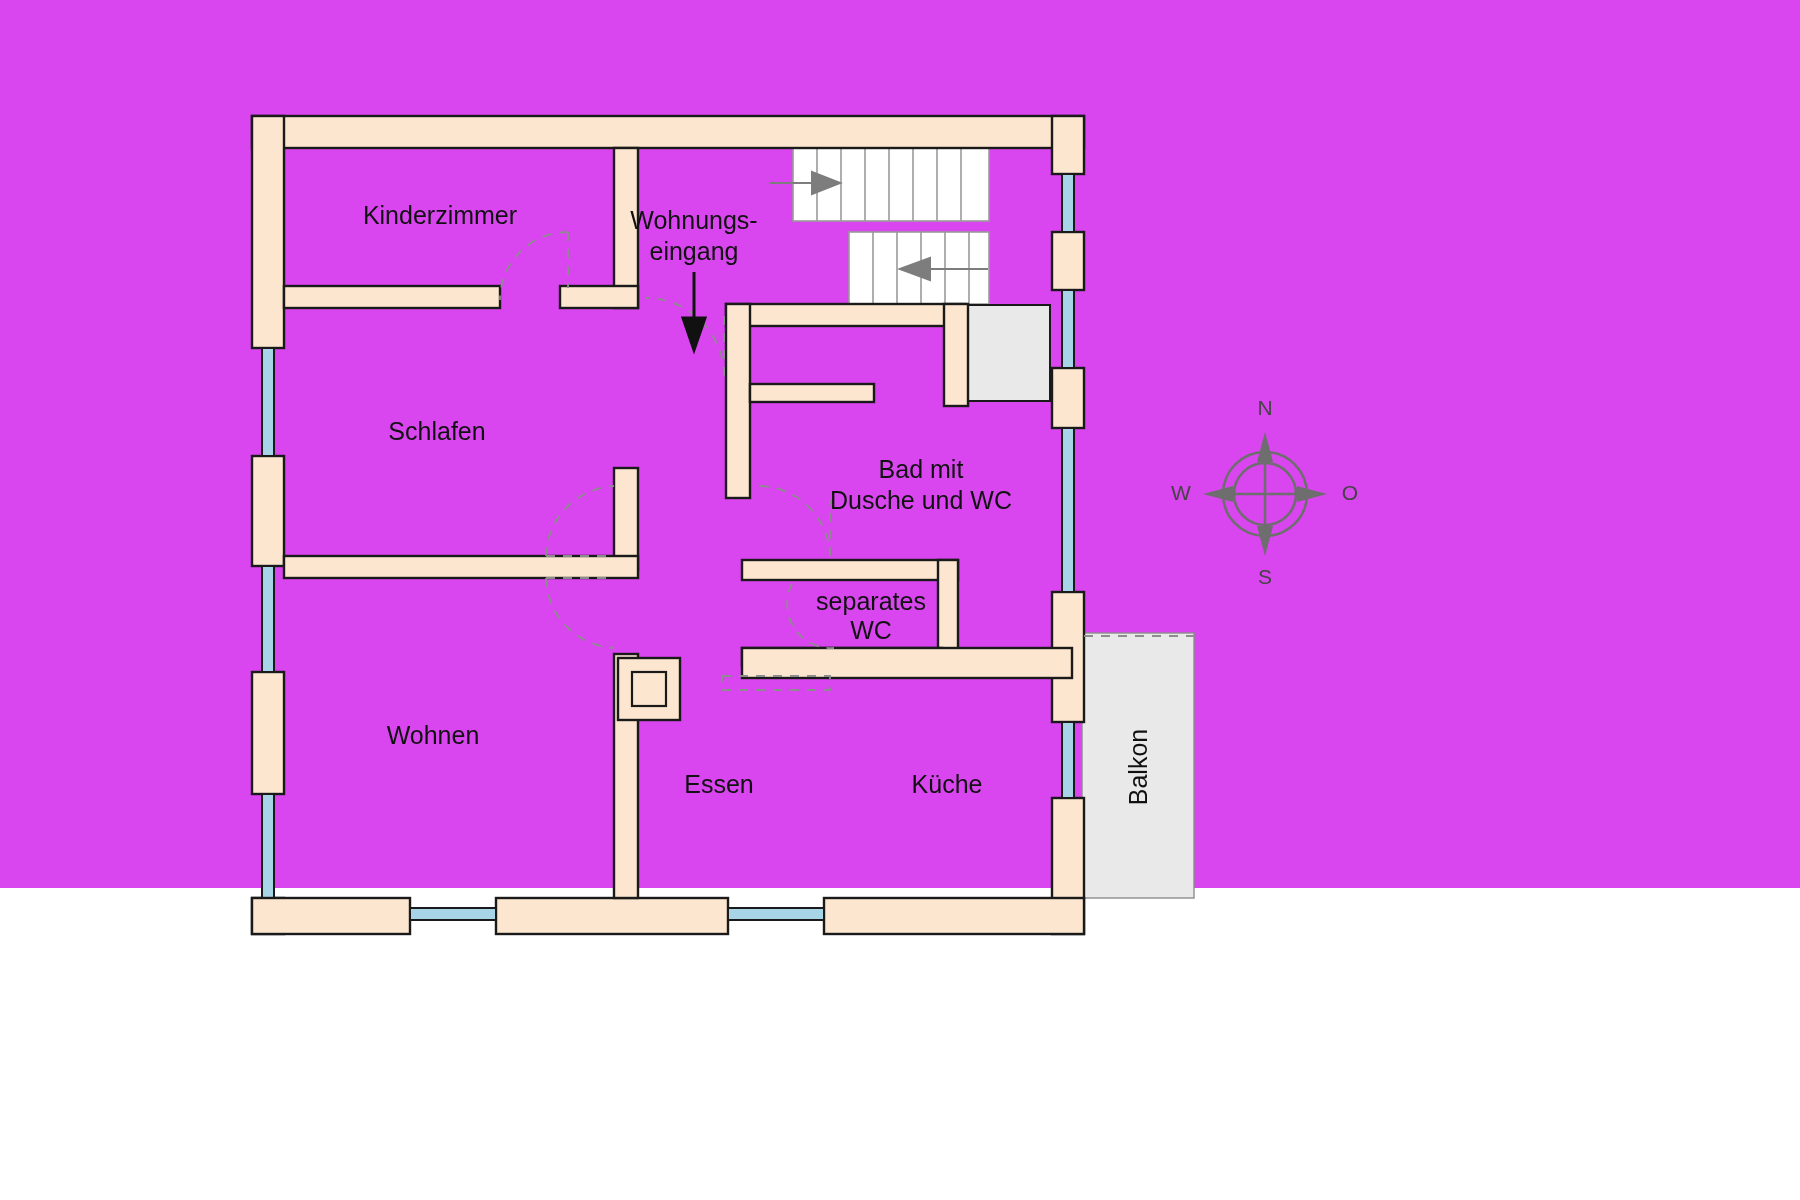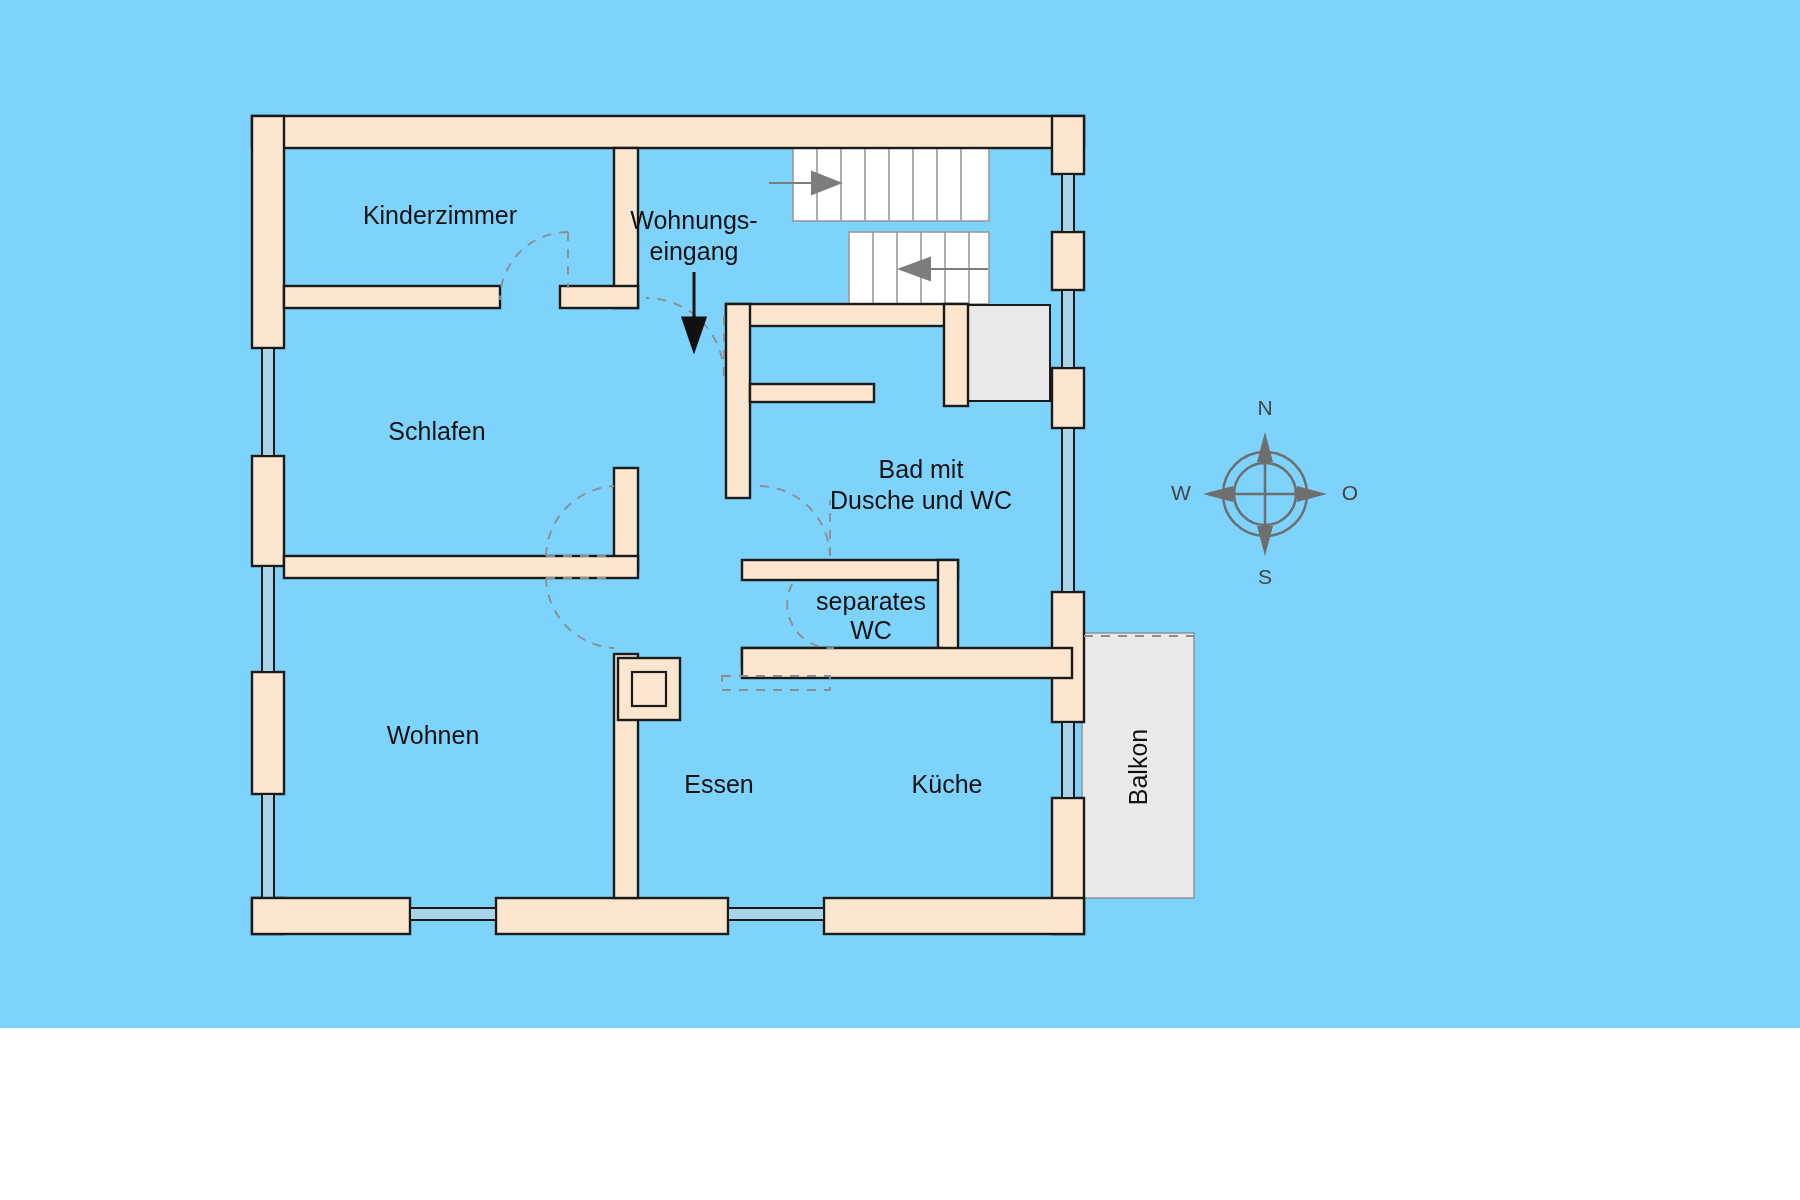--- a/index.html
+++ b/index.html
@@ -9,22 +9,22 @@
   }
   body {
     width: 1800px;
     height: 1200px;
     overflow: hidden;
     font-family: "Liberation Sans", sans-serif;
   }
   #plan-root {
     position: relative;
     width: 1800px;
-    height: 1028px;
-    background: #7dd3fc;
+    height: 888px;
+    background: #d946ef;
   }
   svg#floorplan {
     display: block;
     width: 1800px;
     height: 1200px;
   }
   .wall {
     fill: #fce6cf;
     stroke: #1a1a1a;
     stroke-width: 2.4;

